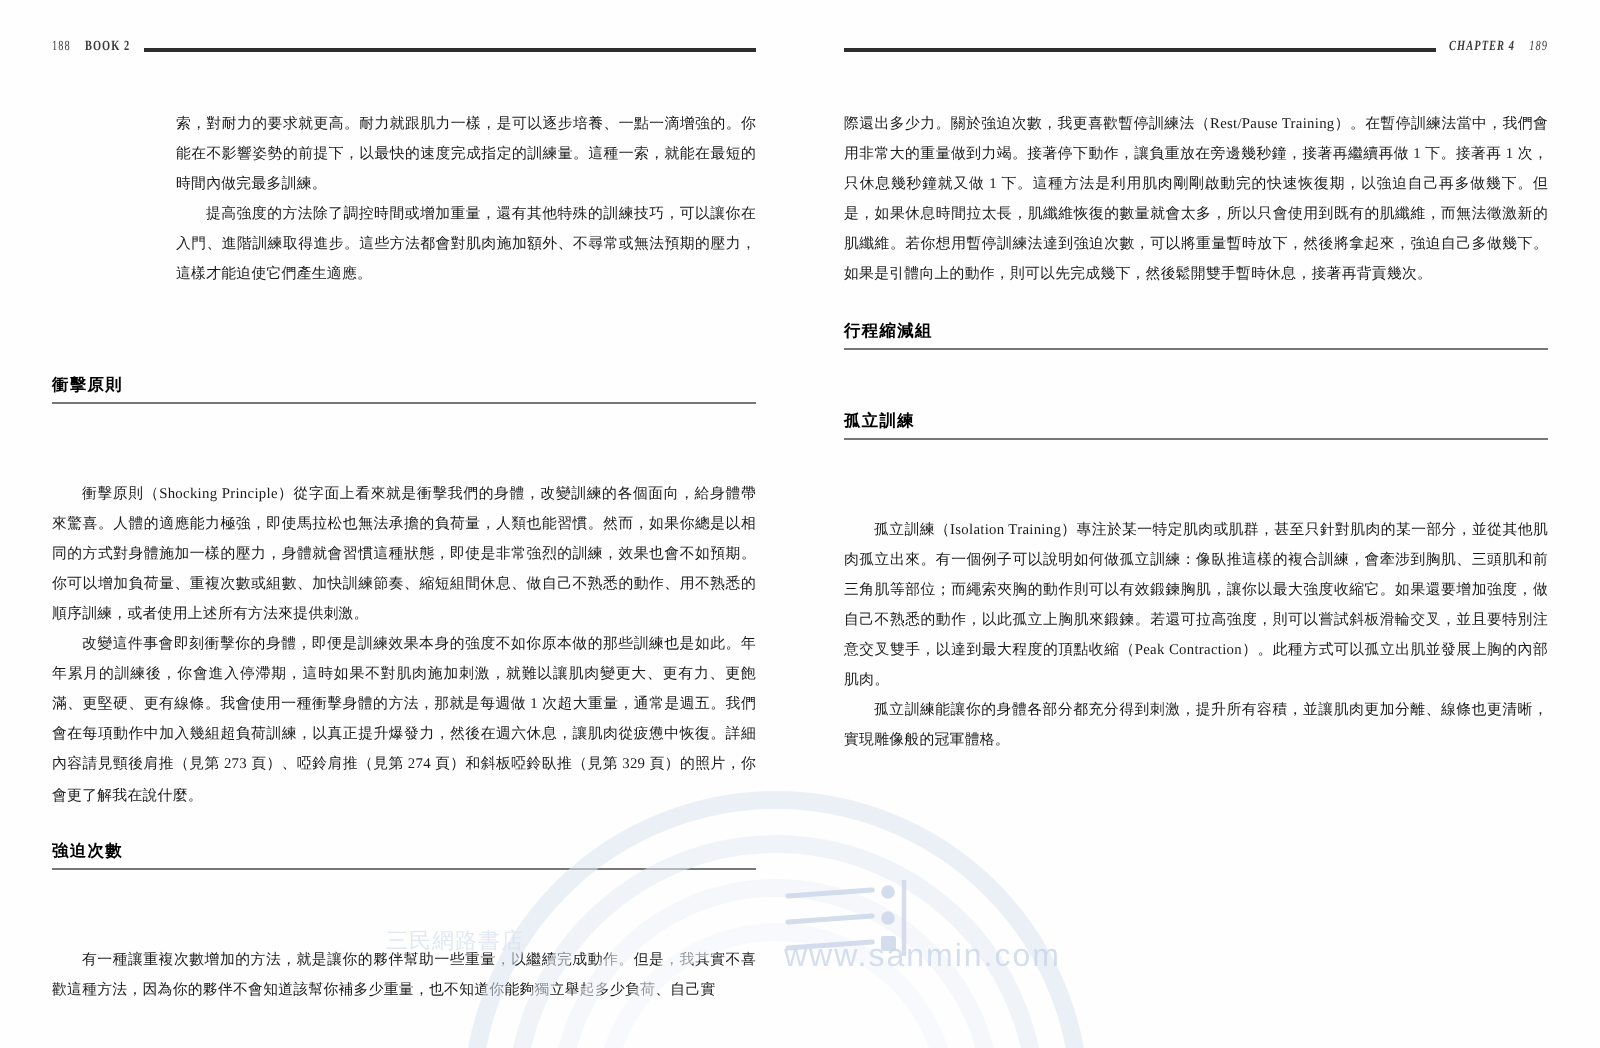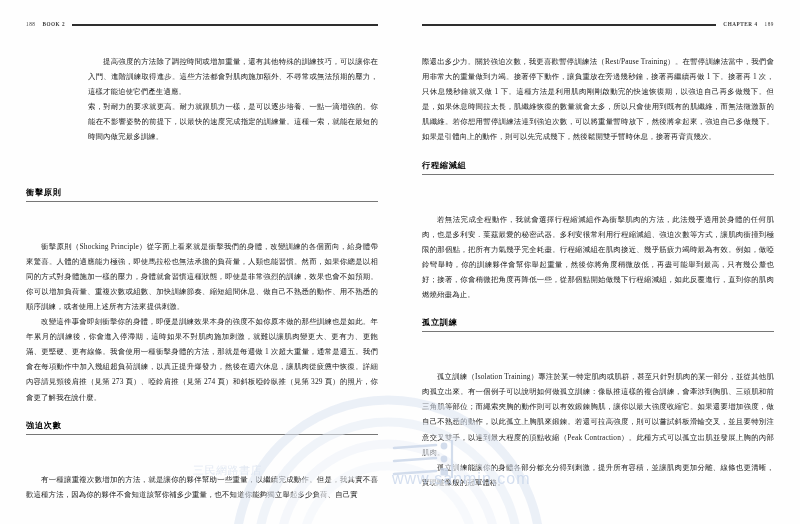--- a/index.html
+++ b/index.html
@@ -32,21 +32,21 @@
   .page-right { padding: 18px 26px 14px 22px; }
 
   
   .runhead {
     display: flex;
     align-items: center;
     gap: 7px;
     height: 14px;
     margin-bottom: 0px;
   }
-  .runhead.right { justify-content: flex-end; }
+  .runhead.right { justify-content: flex-end; font-style: italic; }
   .folio, .booklabel {
     font-family: "Liberation Serif", serif;
     font-size: 5.2px;
     letter-spacing: 0.55px;
     color: #3a3a3a;
     white-space: nowrap;
     line-height: 1;
     transform: scaleY(1.35);
   }
   .booklabel { font-weight: 700; }
@@ -159,22 +159,22 @@
 
   <div class="page page-left">
 
     <div class="runhead">
       <span class="folio">188</span>
       <span class="booklabel">BOOK 2</span>
       <span class="rule"></span>
     </div>
 
     <div class="col">
+      <p class="para cont">索，對耐力的要求就更高。耐力就跟肌力一樣，是可以逐步培養、一點一滴增強的。你能在不影響姿勢的前提下，以最快的速度完成指定的訓練量。這種一索，就能在最短的時間內做完最多訓練。</p>
       <p class="para indent">提高強度的方法除了調控時間或增加重量，還有其他特殊的訓練技巧，可以讓你在入門、進階訓練取得進步。這些方法都會對肌肉施加額外、不尋常或無法預期的壓力，這樣才能迫使它們產生適應。</p>
-      <p class="para cont">索，對耐力的要求就更高。耐力就跟肌力一樣，是可以逐步培養、一點一滴增強的。你能在不影響姿勢的前提下，以最快的速度完成指定的訓練量。這種一索，就能在最短的時間內做完最多訓練。</p>
     </div>
 
     <div class="h-major-gap"></div>
     <div class="h-sub-top"></div>
     <h3 class="h-sub">衝擊原則</h3>
     <div class="h-sub-gap"></div>
 
     <div class="col full">
       <p class="para indent">衝擊原則（Shocking Principle）從字面上看來就是衝擊我們的身體，改變訓練的各個面向，給身體帶來驚喜。人體的適應能力極強，即使馬拉松也無法承擔的負荷量，人類也能習慣。然而，如果你總是以相同的方式對身體施加一樣的壓力，身體就會習慣這種狀態，即使是非常強烈的訓練，效果也會不如預期。你可以增加負荷量、重複次數或組數、加快訓練節奏、縮短組間休息、做自己不熟悉的動作、用不熟悉的順序訓練，或者使用上述所有方法來提供刺激。</p>
       <p class="para indent">改變這件事會即刻衝擊你的身體，即便是訓練效果本身的強度不如你原本做的那些訓練也是如此。年年累月的訓練後，你會進入停滯期，這時如果不對肌肉施加刺激，就難以讓肌肉變更大、更有力、更飽滿、更堅硬、更有線條。我會使用一種衝擊身體的方法，那就是每週做 1 次超大重量，通常是週五。我們會在每項動作中加入幾組超負荷訓練，以真正提升爆發力，然後在週六休息，讓肌肉從疲憊中恢復。詳細內容請見頸後肩推（見第 273 頁）、啞鈴肩推（見第 274 頁）和斜板啞鈴臥推（見第 329 頁）的照片，你會更了解我在說什麼。</p>
@@ -198,23 +198,20 @@
     </div>
 
     <div class="col">
       <p class="para cont">際還出多少力。關於強迫次數，我更喜歡暫停訓練法（Rest/Pause Training）。在暫停訓練法當中，我們會用非常大的重量做到力竭。接著停下動作，讓負重放在旁邊幾秒鐘，接著再繼續再做 1 下。接著再 1 次，只休息幾秒鐘就又做 1 下。這種方法是利用肌肉剛剛啟動完的快速恢復期，以強迫自己再多做幾下。但是，如果休息時間拉太長，肌纖維恢復的數量就會太多，所以只會使用到既有的肌纖維，而無法徵激新的肌纖維。若你想用暫停訓練法達到強迫次數，可以將重量暫時放下，然後將拿起來，強迫自己多做幾下。如果是引體向上的動作，則可以先完成幾下，然後鬆開雙手暫時休息，接著再背貢幾次。</p>
     </div>
 
     <div class="h-sub-gap"></div>
     <h3 class="h-sub">行程縮減組</h3>
     <div class="h-sub-gap"></div>
 
-    <div class="col full">
-      <p class="para indent">若無法完成全程動作，我就會選擇行程縮減組作為衝擊肌肉的方法，此法幾乎適用於身體的任何肌肉，也是多利安．葉茲最愛的秘密武器。多利安很常利用行程縮減組、強迫次數等方式，讓肌肉衝撞到極限的那個點，把所有力氣幾乎完全耗盡。行程縮減組在肌肉接近、幾乎筋疲力竭時最為有效。例如，做啞鈴彎舉時，你的訓練夥伴會幫你舉起重量，然後你將角度稍微放低，再盡可能舉到最高，只有幾公釐也好；接著，你會稍微把角度再降低一些，從那個點開始做幾下行程縮減組，如此反覆進行，直到你的肌肉燃燒殆盡為止。</p>
-    </div>
 
     <div class="h-sub-gap"></div>
     <h3 class="h-sub">孤立訓練</h3>
     <div class="h-sub-gap"></div>
 
     <div class="col full">
       <p class="para indent">孤立訓練（Isolation Training）專注於某一特定肌肉或肌群，甚至只針對肌肉的某一部分，並從其他肌肉孤立出來。有一個例子可以說明如何做孤立訓練：像臥推這樣的複合訓練，會牽涉到胸肌、三頭肌和前三角肌等部位；而繩索夾胸的動作則可以有效鍛鍊胸肌，讓你以最大強度收縮它。如果還要增加強度，做自己不熟悉的動作，以此孤立上胸肌來鍛鍊。若還可拉高強度，則可以嘗試斜板滑輪交叉，並且要特別注意交叉雙手，以達到最大程度的頂點收縮（Peak Contraction）。此種方式可以孤立出肌並發展上胸的內部肌肉。</p>
       <p class="para indent">孤立訓練能讓你的身體各部分都充分得到刺激，提升所有容積，並讓肌肉更加分離、線條也更清晰，實現雕像般的冠軍體格。</p>
     </div>
   </div>

